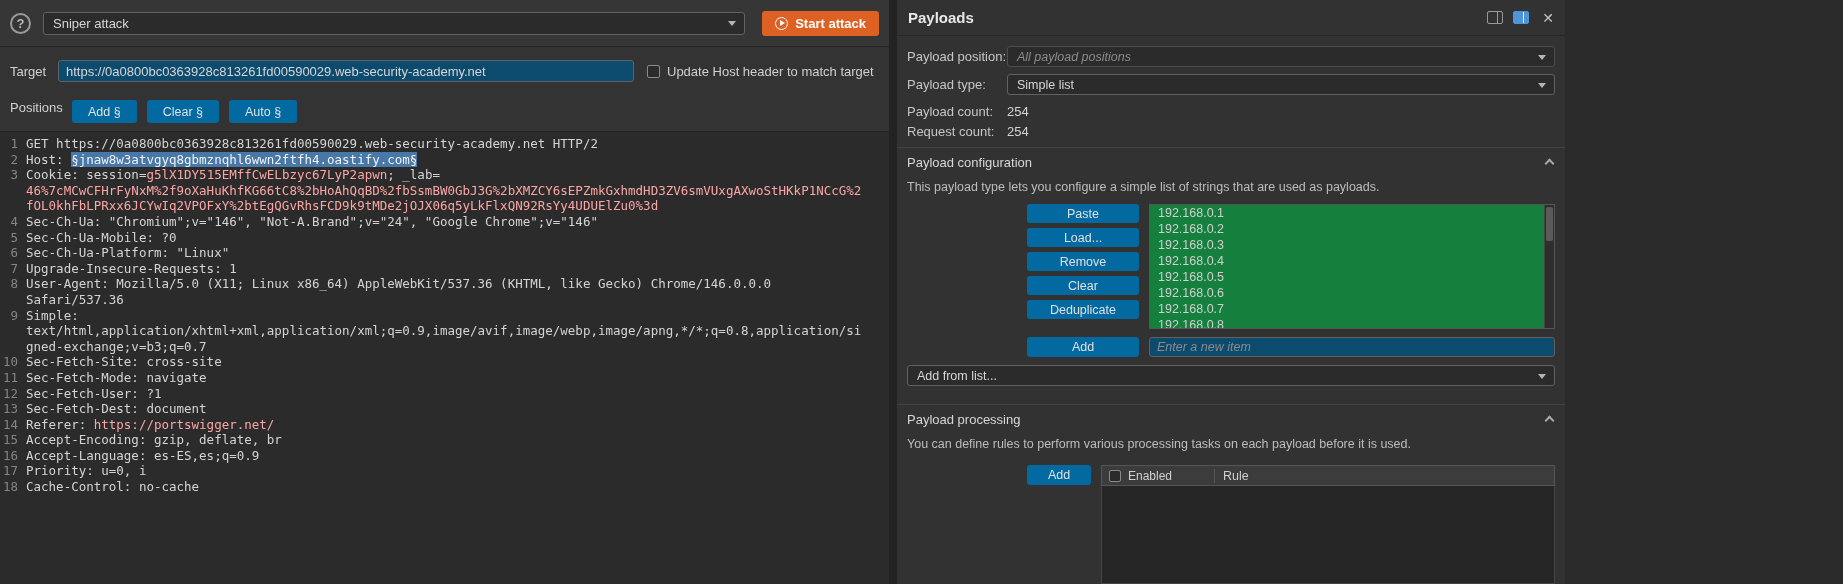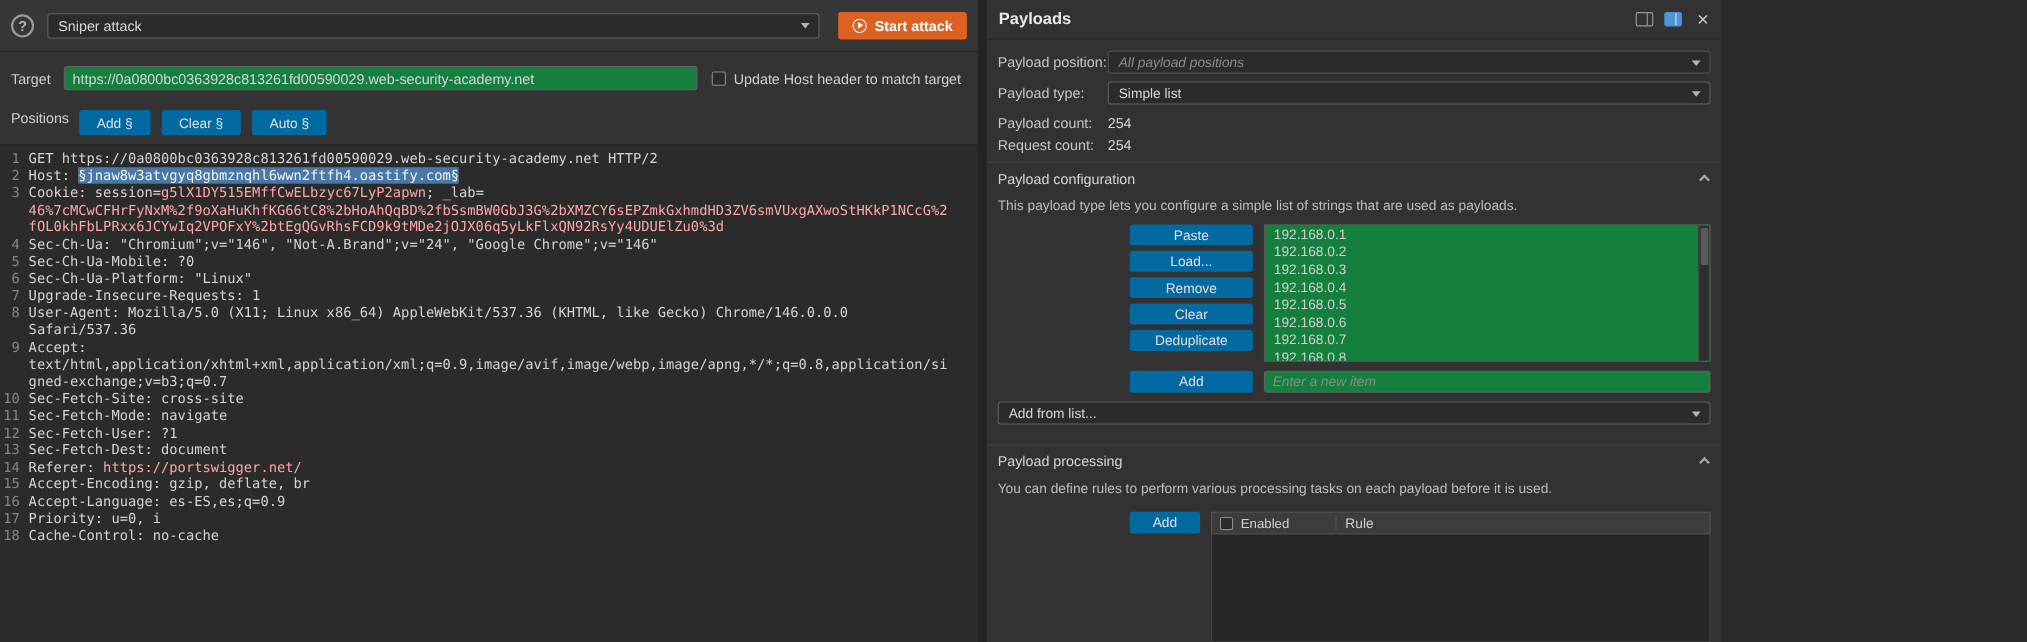--- a/index.html
+++ b/index.html
@@ -19,21 +19,21 @@
   .attack-combo { flex:1; margin-left:12px; }
   .start-btn { margin-left:17px; height:25px; background:#dd6122; border:none; border-radius:3px; color:#ffffff;
                font-weight:bold; font-size:13px; font-family:inherit; display:flex; align-items:center; padding:0 13px; flex:none; cursor:pointer; }
   .play-circle { width:13px; height:13px; border:1px solid #ffffff; border-radius:50%; display:inline-flex;
                  align-items:center; justify-content:center; margin-right:7px; flex:none; }
   .play-tri { width:0; height:0; border-left:5px solid #ffffff; border-top:3px solid transparent; border-bottom:3px solid transparent; margin-left:1px; }
 
   .target-row { display:flex; align-items:center; padding:0 10px; margin-top:13px; flex:none; }
   .lbl { color:#d0d0d0; font-size:13px; }
   .target-lbl { width:48px; flex:none; }
-  .tinput { background:#15803d; border:1px solid #616161; border-radius:3px; color:#d6d6d6; font-size:13px;
+  .tinput { background:#0c4a6e; border:1px solid #616161; border-radius:3px; color:#d6d6d6; font-size:13px;
             padding:0 7px; height:22px; font-family:inherit; }
   .target-input { width:576px; flex:none; }
   .cb { width:13px; height:13px; background:#2b2b2b; border:1px solid #8a8a8a; border-radius:2px; flex:none; }
   .target-row .cb { margin-left:13px; }
   .cb-lbl { margin-left:7px; font-size:13px; color:#d0d0d0; white-space:nowrap; }
 
   .positions-row { display:flex; padding:0 10px; margin-top:18px; flex:none; }
   .positions-lbl { width:62px; flex:none; }
   .btn { background:#0369a1; border:none; border-radius:3px; color:#e0e0e0; font-size:12.5px; font-family:inherit; cursor:pointer; }
   .pos-btn { height:23px; padding:0 16px; margin-right:10px; }
@@ -137,21 +137,21 @@
         <div class="crow"><span class="lnum">2</span><span class="ltxt"><span class="sg-plain">Host: </span><span class="sg-sel">§jnaw8w3atvgyq8gbmznqhl6wwn2ftfh4.oastify.com§</span></span></div>
         <div class="crow"><span class="lnum">3</span><span class="ltxt"><span class="sg-plain">Cookie: session=</span><span class="sg-val">g5lX1DY515EMffCwELbzyc67LyP2apwn</span><span class="sg-plain">; _lab=</span></span></div>
         <div class="crow"><span class="lnum"></span><span class="ltxt"><span class="sg-val">46%7cMCwCFHrFyNxM%2f9oXaHuKhfKG66tC8%2bHoAhQqBD%2fbSsmBW0GbJ3G%2bXMZCY6sEPZmkGxhmdHD3ZV6smVUxgAXwoStHKkP1NCcG%2</span></span></div>
         <div class="crow"><span class="lnum"></span><span class="ltxt"><span class="sg-val">fOL0khFbLPRxx6JCYwIq2VPOFxY%2btEgQGvRhsFCD9k9tMDe2jOJX06q5yLkFlxQN92RsYy4UDUElZu0%3d</span></span></div>
         <div class="crow"><span class="lnum">4</span><span class="ltxt"><span class="sg-plain">Sec-Ch-Ua: "Chromium";v="146", "Not-A.Brand";v="24", "Google Chrome";v="146"</span></span></div>
         <div class="crow"><span class="lnum">5</span><span class="ltxt"><span class="sg-plain">Sec-Ch-Ua-Mobile: ?0</span></span></div>
         <div class="crow"><span class="lnum">6</span><span class="ltxt"><span class="sg-plain">Sec-Ch-Ua-Platform: "Linux"</span></span></div>
         <div class="crow"><span class="lnum">7</span><span class="ltxt"><span class="sg-plain">Upgrade-Insecure-Requests: 1</span></span></div>
         <div class="crow"><span class="lnum">8</span><span class="ltxt"><span class="sg-plain">User-Agent: Mozilla/5.0 (X11; Linux x86_64) AppleWebKit/537.36 (KHTML, like Gecko) Chrome/146.0.0.0</span></span></div>
         <div class="crow"><span class="lnum"></span><span class="ltxt"><span class="sg-plain">Safari/537.36</span></span></div>
-        <div class="crow"><span class="lnum">9</span><span class="ltxt"><span class="sg-plain">Accept:</span></span></div>
+        <div class="crow"><span class="lnum">9</span><span class="ltxt"><span class="sg-plain">Simple:</span></span></div>
         <div class="crow"><span class="lnum"></span><span class="ltxt"><span class="sg-plain">text/html,application/xhtml+xml,application/xml;q=0.9,image/avif,image/webp,image/apng,*/*;q=0.8,application/si</span></span></div>
         <div class="crow"><span class="lnum"></span><span class="ltxt"><span class="sg-plain">gned-exchange;v=b3;q=0.7</span></span></div>
         <div class="crow"><span class="lnum">10</span><span class="ltxt"><span class="sg-plain">Sec-Fetch-Site: cross-site</span></span></div>
         <div class="crow"><span class="lnum">11</span><span class="ltxt"><span class="sg-plain">Sec-Fetch-Mode: navigate</span></span></div>
         <div class="crow"><span class="lnum">12</span><span class="ltxt"><span class="sg-plain">Sec-Fetch-User: ?1</span></span></div>
         <div class="crow"><span class="lnum">13</span><span class="ltxt"><span class="sg-plain">Sec-Fetch-Dest: document</span></span></div>
         <div class="crow"><span class="lnum">14</span><span class="ltxt"><span class="sg-plain">Referer: </span><span class="sg-val">https://portswigger.net/</span></span></div>
         <div class="crow"><span class="lnum">15</span><span class="ltxt"><span class="sg-plain">Accept-Encoding: gzip, deflate, br</span></span></div>
         <div class="crow"><span class="lnum">16</span><span class="ltxt"><span class="sg-plain">Accept-Language: es-ES,es;q=0.9</span></span></div>
         <div class="crow"><span class="lnum">17</span><span class="ltxt"><span class="sg-plain">Priority: u=0, i</span></span></div>

